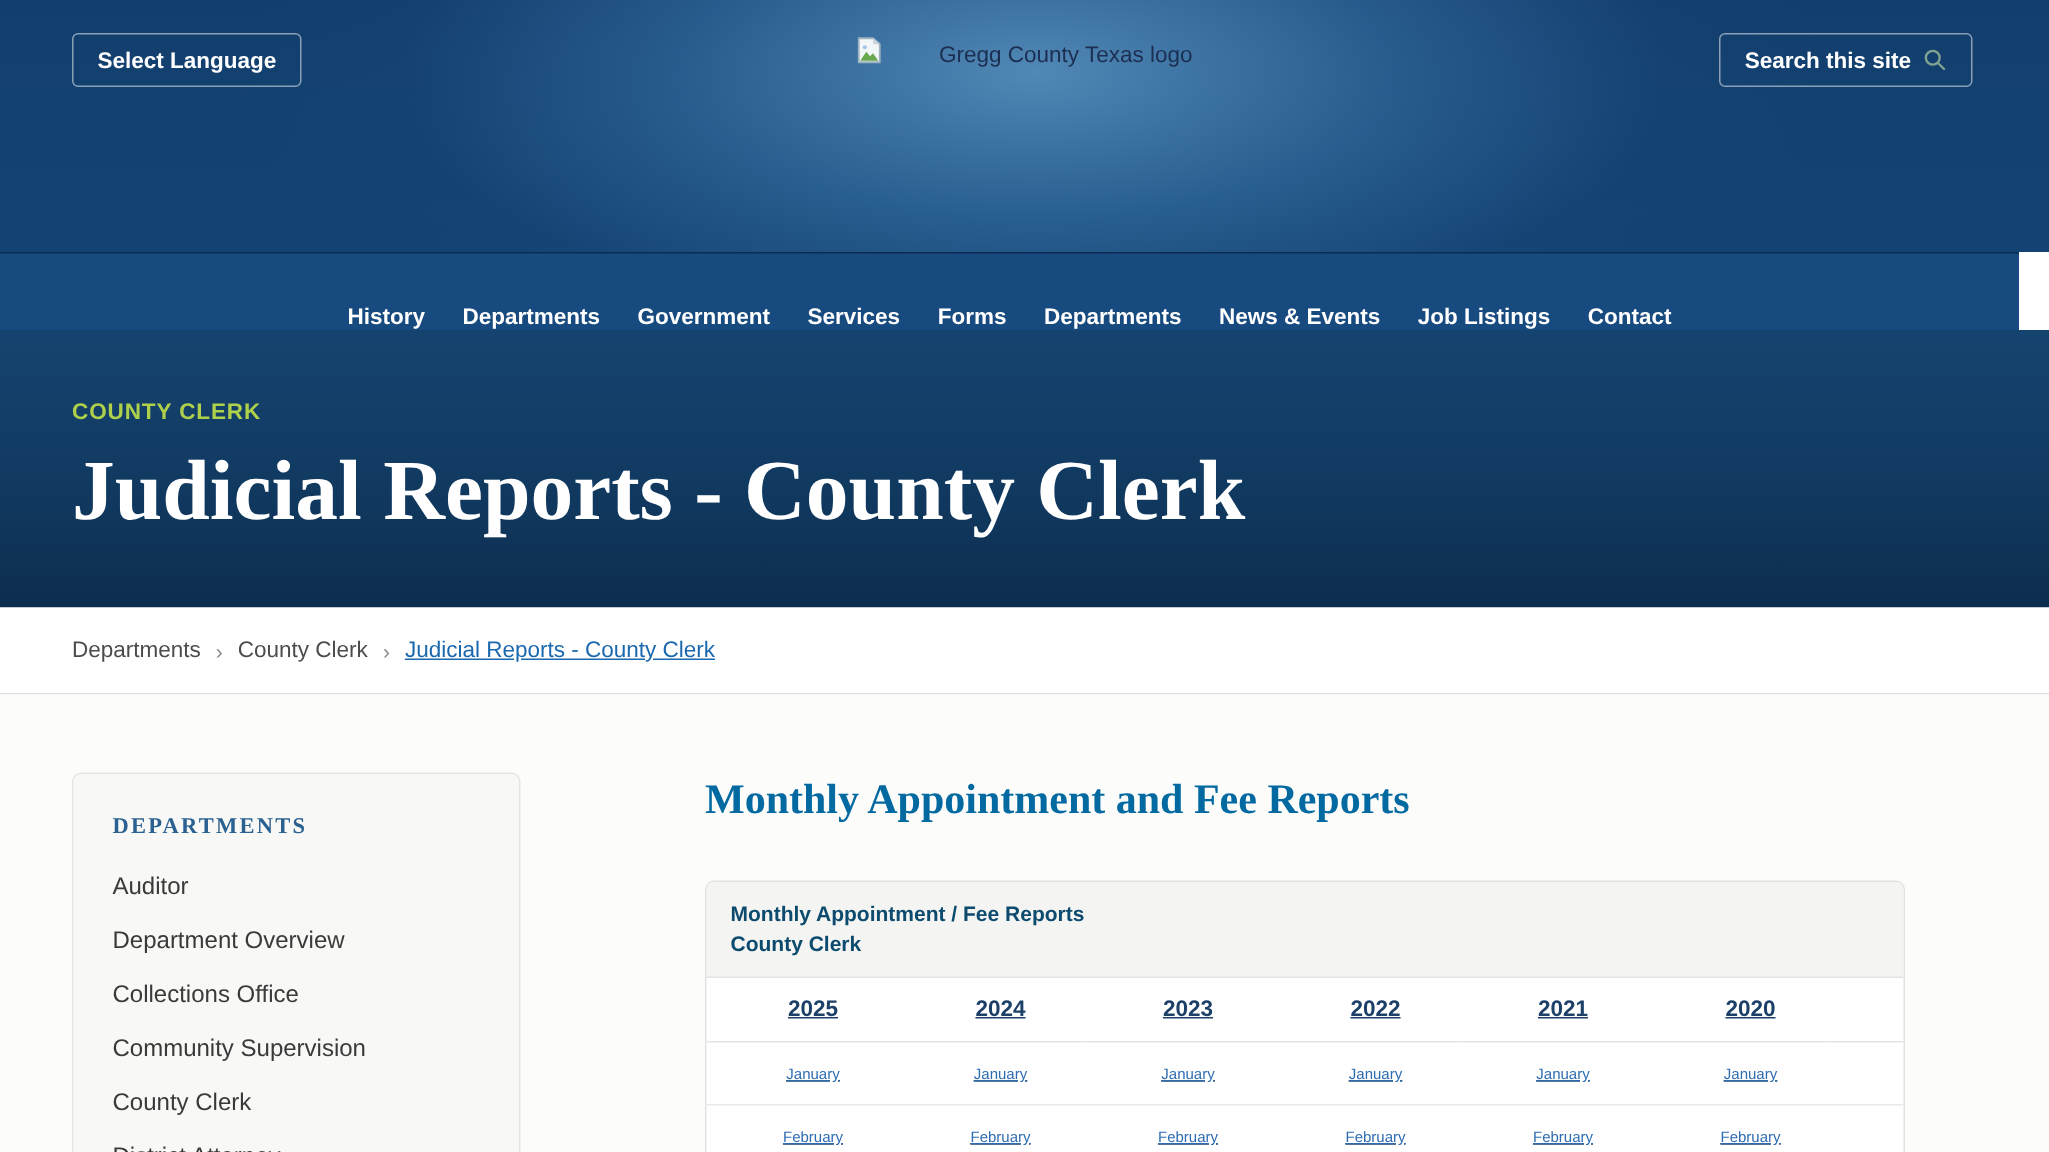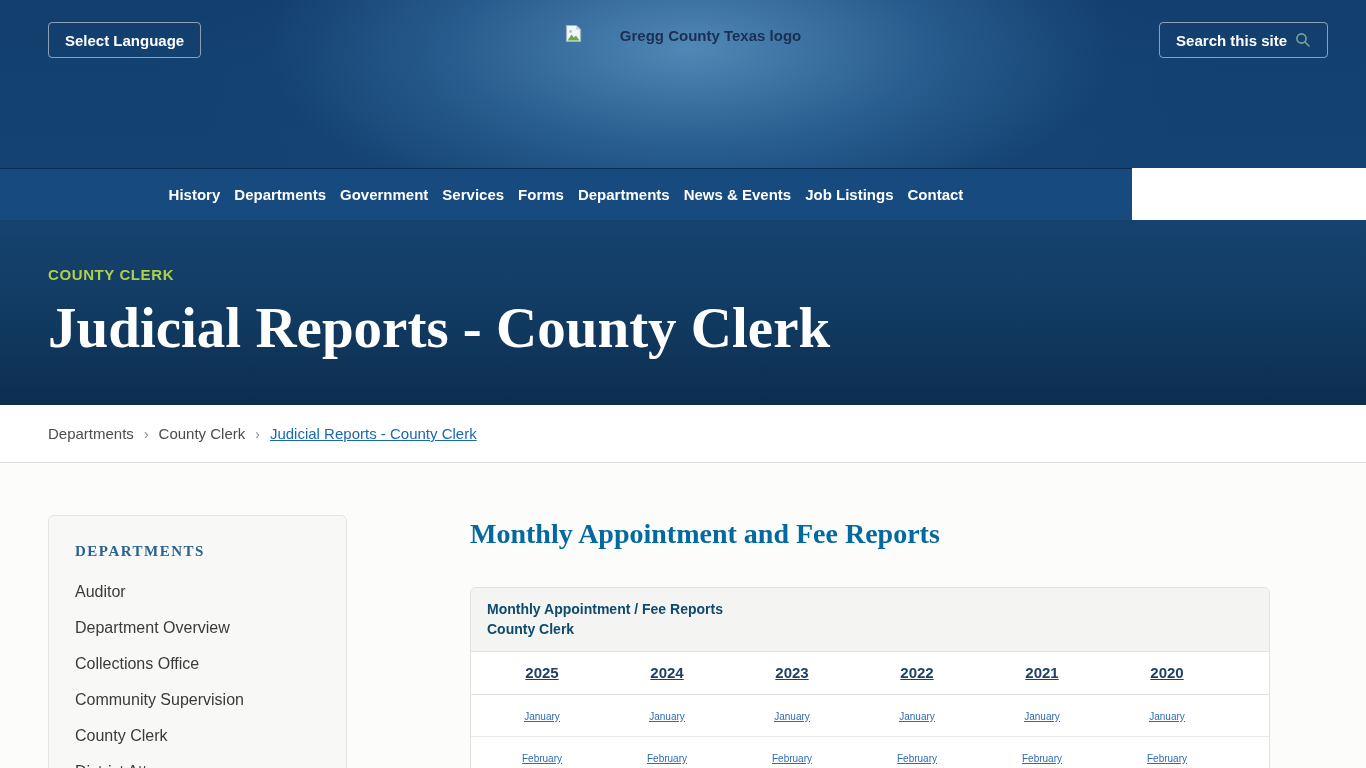--- a/index.html
+++ b/index.html
@@ -18,34 +18,34 @@
     padding-left: 24px;
   }
   .hdr-btn{
     position:absolute; top:22px; height:36px;
     border:1px solid rgba(255,255,255,.5); border-radius:4px;
     background:transparent; color:#fff; font-weight:bold; font-size:15px;
     display:flex; align-items:center; gap:8px; padding:0 16px; cursor:pointer;
     font-family:"Liberation Sans", sans-serif;
   }
   .lang-btn{ left:48px; }
-  .search-btn{ right:38px;text-align:right; }
+  .search-btn{ right:51px;text-align:right; }
   .search-glyph svg{ display:block; }
 
   .logo-row{
     position:absolute; left:0; top:24px; width:1366px;
-    display:flex; justify-content:center; align-items:center; gap:38px;font-weight:bold;
+    display:flex; justify-content:center; align-items:center; gap:38px;
   }
   .logo-alt{ color:#1c2f52; font-size:15px; }
 
   
   .nav-bar{
-    position:absolute; left:0; top:168px; width:1132px; height:52px;
+    position:absolute; left:0; top:168px; width:1346px; height:52px;
     background:#174a7e; border-top:1px solid #0d2c52;
-    display:flex; justify-content:center; align-items:center; gap:14px;
+    display:flex; justify-content:center; align-items:flex-end; gap:25px;
   }
   .nav-item{ color:#fff; font-size:15px; font-weight:bold; text-decoration:none; cursor:pointer; }
 
   
   .hero{
     position:absolute; left:0; top:220px; width:1366px; height:185px;
     background:linear-gradient(180deg,#15436f 0%,#113a61 55%,#0d2d4f 100%);
     padding:46px 0 0 48px;
   }
   .hero-eyebrow{ color:#aed04b; font-size:15px; font-weight:bold; letter-spacing:.6px; }

